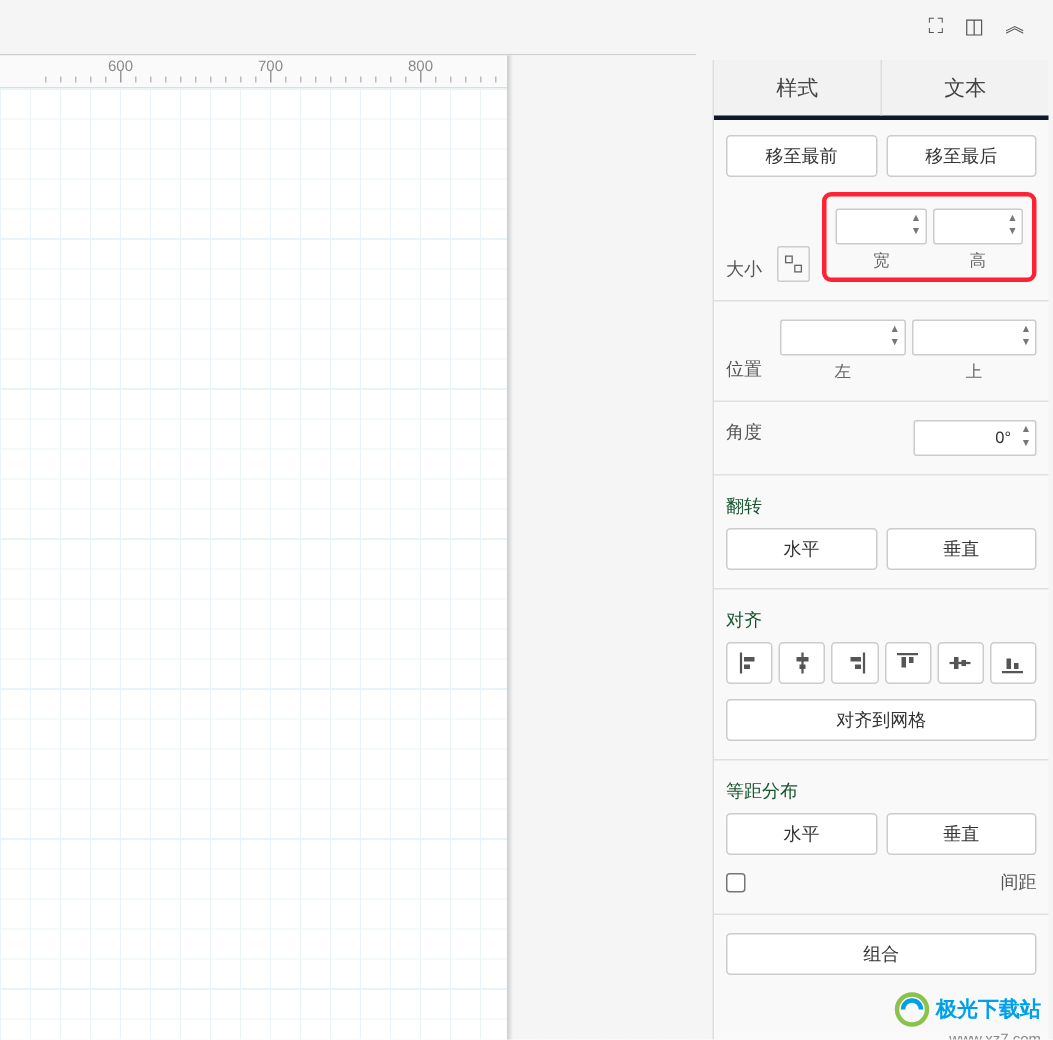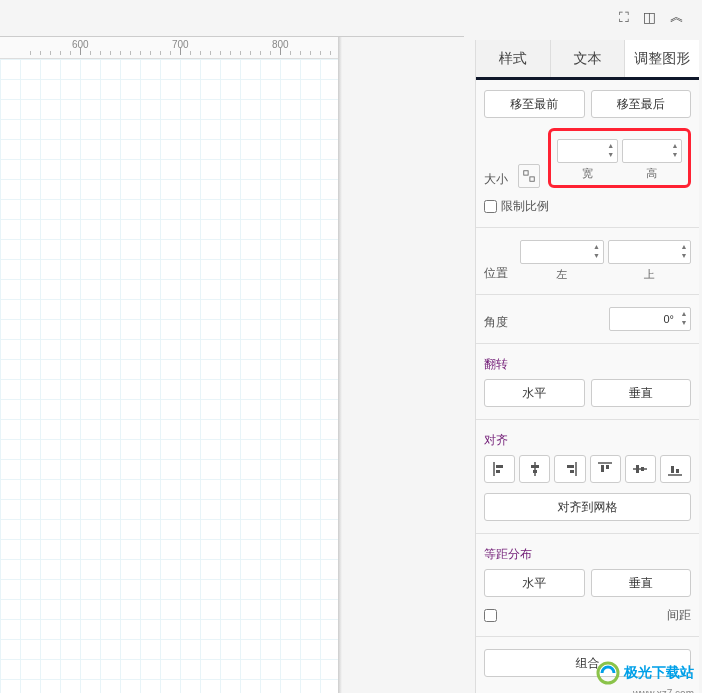--- a/index.html
+++ b/index.html
@@ -29,22 +29,22 @@
 .tab { flex: 1; display: flex; align-items: center; justify-content: center; font-size: 14px; color: #444; cursor: pointer; border-right: 1px solid #ddd; }
 .tab:last-child { border-right: none; }
 .tab.active { background: #fff; font-weight: 500; }
 
 .panel-body { padding: 10px 8px; }
 .row { margin-bottom: 10px; }
 .btn-pair { display: flex; gap: 6px; }
 .btn { flex: 1; height: 28px; background: #fff; border: 1px solid #ccc; border-radius: 3px; font-size: 12px; color: #333; display: flex; align-items: center; justify-content: center; cursor: pointer; }
 .btn-full { width: 100%; height: 28px; background: #fff; border: 1px solid #ccc; border-radius: 3px; font-size: 12px; color: #333; display: flex; align-items: center; justify-content: center; cursor: pointer; }
 
-.section-label { font-size: 12px; color: #701a75; margin-bottom: 6px; }
-.section-row { display: flex; align-items: flex-end; gap: 6px; }
+.section-label { font-size: 12px; color: #14532d; margin-bottom: 6px; }
+.section-row { display: flex; align-items: flex-start; gap: 6px; }
 .row-lbl { width: 30px; font-size: 12px; color: #555; }
 .icon-box { width: 24px; height: 24px; border: 1px solid #ccc; border-radius: 2px; display: flex; align-items: center; justify-content: center; font-size: 11px; color: #666; }
 
 .spinner-group { display: flex; gap: 4px; flex: 1; }
 .spinner { flex: 1; position: relative; }
 .spinner input { width: 100%; height: 24px; border: 1px solid #ccc; border-radius: 2px; font-size: 11px; padding: 0 16px 0 4px; text-align: right; color: #333; }
 .spinner .updown { position: absolute; right: 2px; top: 2px; display: flex; flex-direction: column; gap: 0; }
 .spinner .updown span { width: 10px; height: 9px; font-size: 7px; color: #777; display: flex; align-items: center; justify-content: center; cursor: pointer; line-height: 1; }
 .sub-labels { display: flex; gap: 4px; margin-top: 3px; }
 .sub-labels span { flex: 1; text-align: center; font-size: 11px; color: #666; }
@@ -111,21 +111,20 @@
       <div class="tick-minor" style="left:330px"></div>
   </div>
   <div class="grid"></div>
   <div class="canvas-shadow"></div>
 </div>
 
 <div class="side-panel">
   <div class="tabs">
     <div class="tab">样式</div>
     <div class="tab">文本</div>
-    <div class="tab active">调整图形</div>
   </div>
 
   <div class="panel-body">
     <div class="row btn-pair">
       <div class="btn">移至最前</div>
       <div class="btn">移至最后</div>
     </div>
 
     <div class="row section-row" style="align-items:flex-end">
       <div class="row-lbl" style="padding-top:4px">大小</div>
@@ -146,24 +145,20 @@
                 <span>▼</span>
               </div></div>
         </div>
         <div class="sub-labels">
           <span>宽</span>
           <span>高</span>
         </div>
       </div>
     </div>
 
-    <div class="checkbox-row">
-      <input type="checkbox" style="">
-      <span>限制比例</span>
-    </div>
 
     <div class="divider"></div>
 
     <div class="row section-row" style="align-items:flex-end">
       <div class="row-lbl" style="padding-top:4px">位置</div>
       <div style="flex:1">
         <div class="spinner-group">
           <div class="spinner"><input type="text" value="" style=""><div class="updown">
                 <span>▲</span>
                 <span>▼</span>

